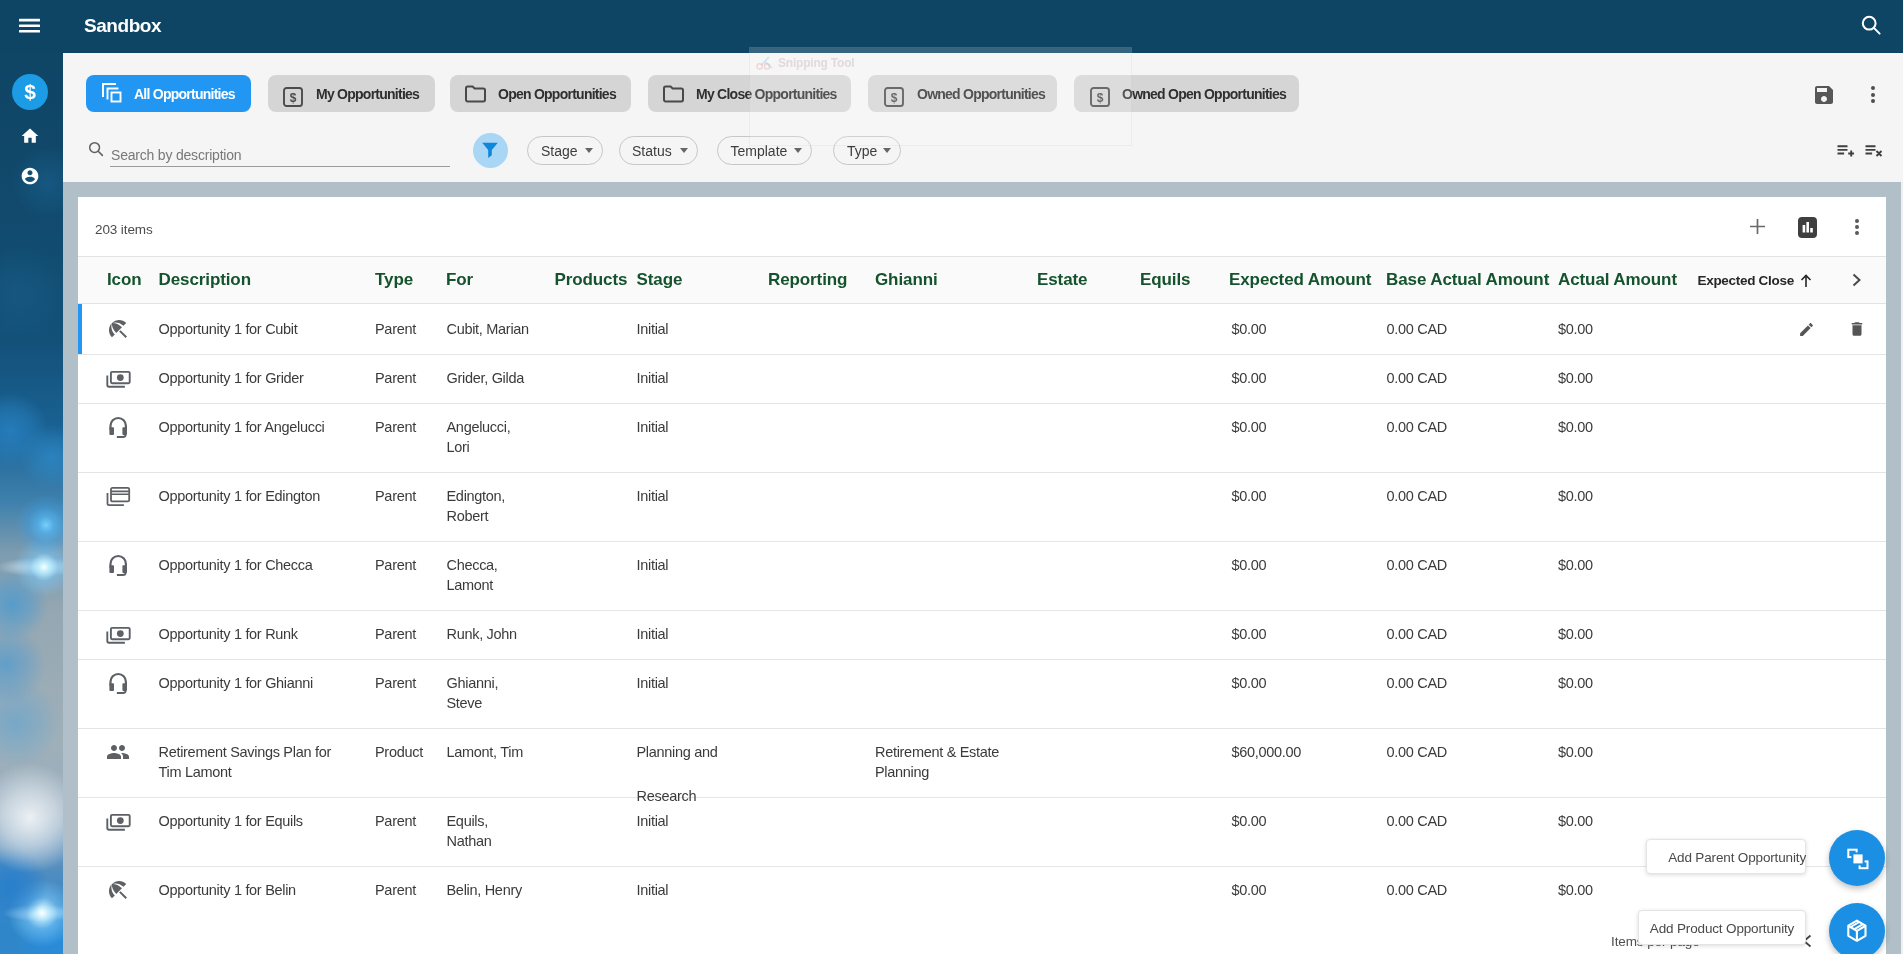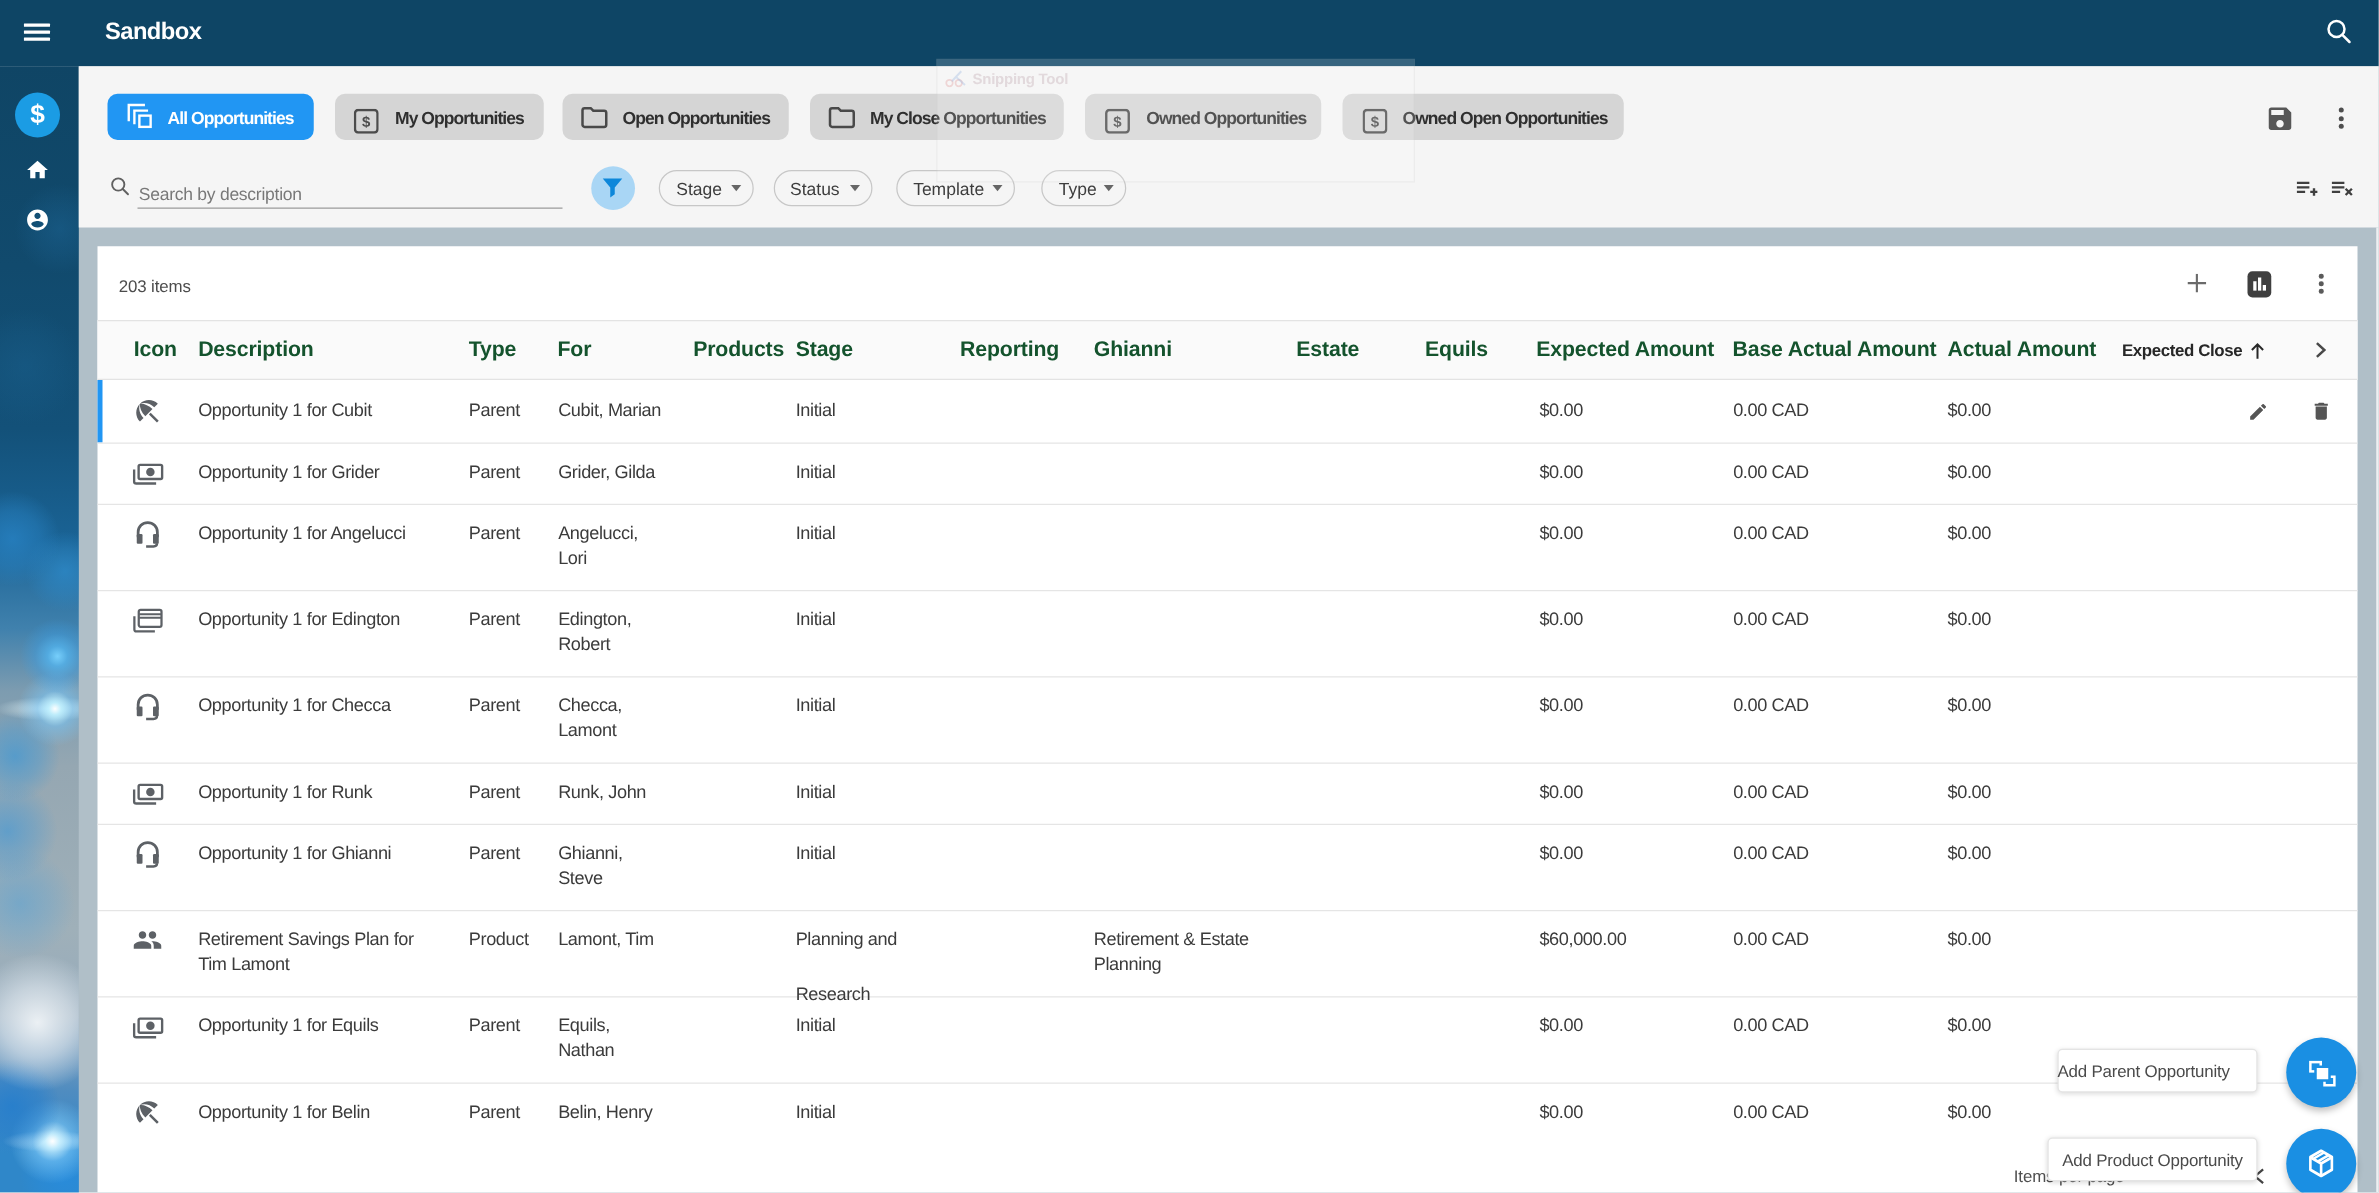--- a/index.html
+++ b/index.html
@@ -335,21 +335,21 @@
   </svg>
 <div class="abs" style="left:1829px;top:902.5px;width:56px;height:56px;border-radius:50%;background:#1a8fe3;box-shadow:0 3px 6px rgba(0,0,0,.25)"></div>
 <svg class="abs" style="left:1845px;top:918.5px" width="24" height="24" viewBox="0 0 24 24">
     <g fill="none" stroke="#fff" stroke-width="2.1" stroke-linejoin="round">
       <path d="M11.9 1.6l8.6 5v10.2l-8.6 5-8.6-5V6.6z"></path>
       <path d="M3.6 7l8.3 4.8L20.2 7M11.9 11.8v9.7"></path>
       <path d="M5.7 8L14.3 3M9.4 10.1L18 5.1" stroke-width="2"></path>
     </g>
   </svg>
 <div class="abs" style="left:1646px;top:839px;width:160px;height:35px;background:#fff;border:1px solid #e4e4e4;border-radius:4px;box-shadow:0 1px 4px rgba(0,0,0,.14)"></div>
-<div class="abs" style="left:1646px;top:856.5px;width:160px;text-align:left;transform:translateY(-50%);font-size:13.5px;color:#4a4a4a;letter-spacing:-0.15px">Add Parent Opportunity</div>
+<div class="abs" style="left:1646px;top:856.5px;width:160px;text-align:right;transform:translateY(-50%);font-size:13.5px;color:#4a4a4a;letter-spacing:-0.15px">Add Parent Opportunity</div>
 <div class="abs" style="left:1638px;top:910px;width:168px;height:35px;background:#fff;border:1px solid #e4e4e4;border-radius:4px;box-shadow:0 1px 4px rgba(0,0,0,.14)"></div>
 <div class="abs" style="left:1638px;top:927.5px;width:168px;text-align:center;transform:translateY(-50%);font-size:13.5px;color:#4a4a4a;letter-spacing:-0.15px">Add Product Opportunity</div>
 <div class="abs" style="left:749px;top:47px;width:383px;height:99px;background:rgba(255,255,255,.17);border:1px solid rgba(130,130,130,.08)"></div>
 <svg class="abs" style="left:756px;top:55px" width="18" height="15" viewBox="0 0 18 15">
     <g fill="none" stroke="rgba(228,165,165,.4)" stroke-width="1.4">
       <circle cx="3.6" cy="11.4" r="2.6"></circle>
       <circle cx="11" cy="11.4" r="2.6"></circle>
     </g>
     <path stroke="rgba(165,190,228,.4)" stroke-width="1.6" d="M5.5 10L13 2M8.8 6.5L16 13" fill="none"></path>
   </svg>

